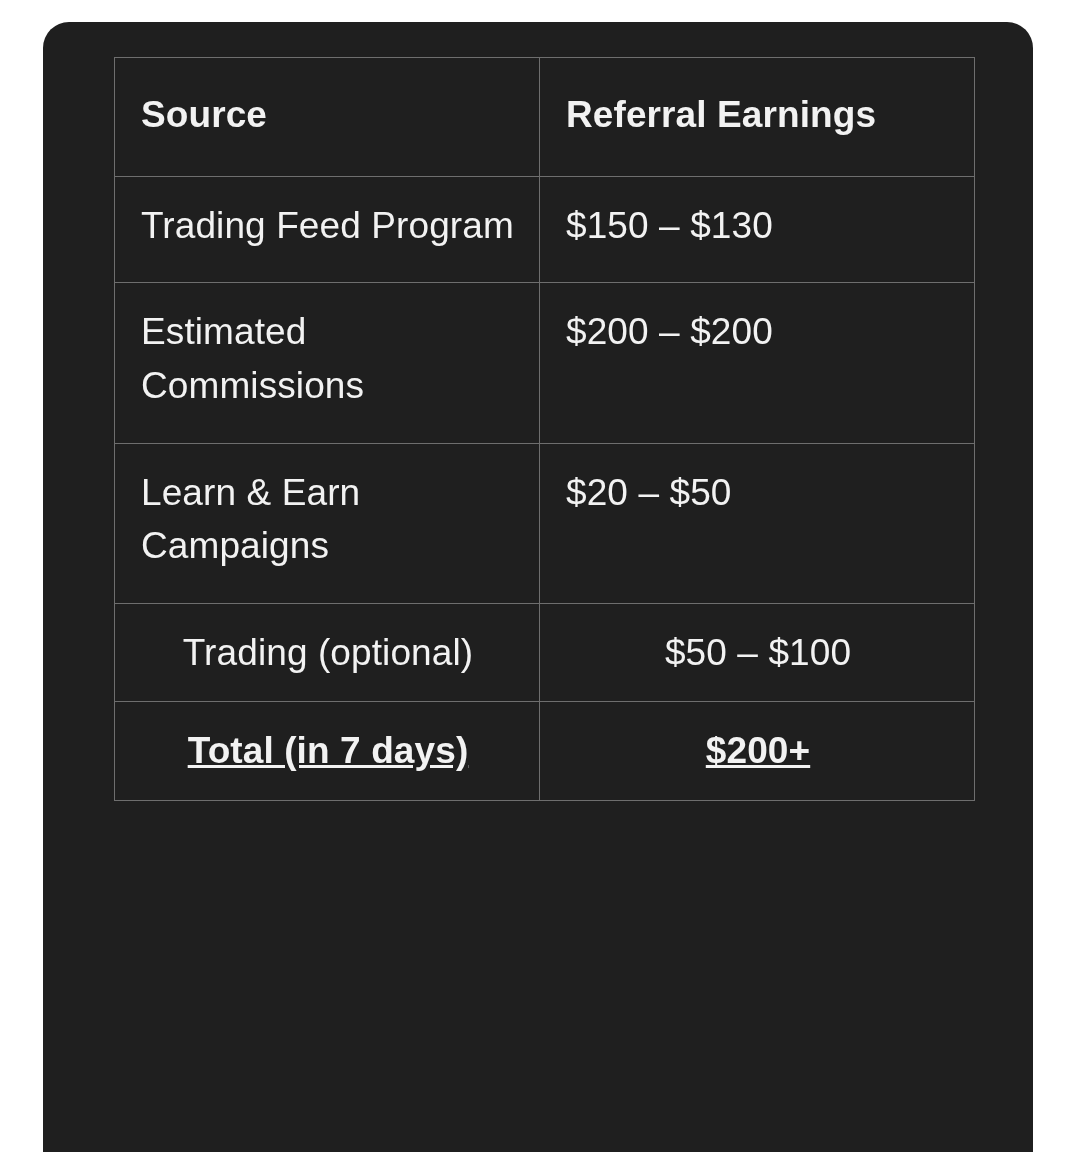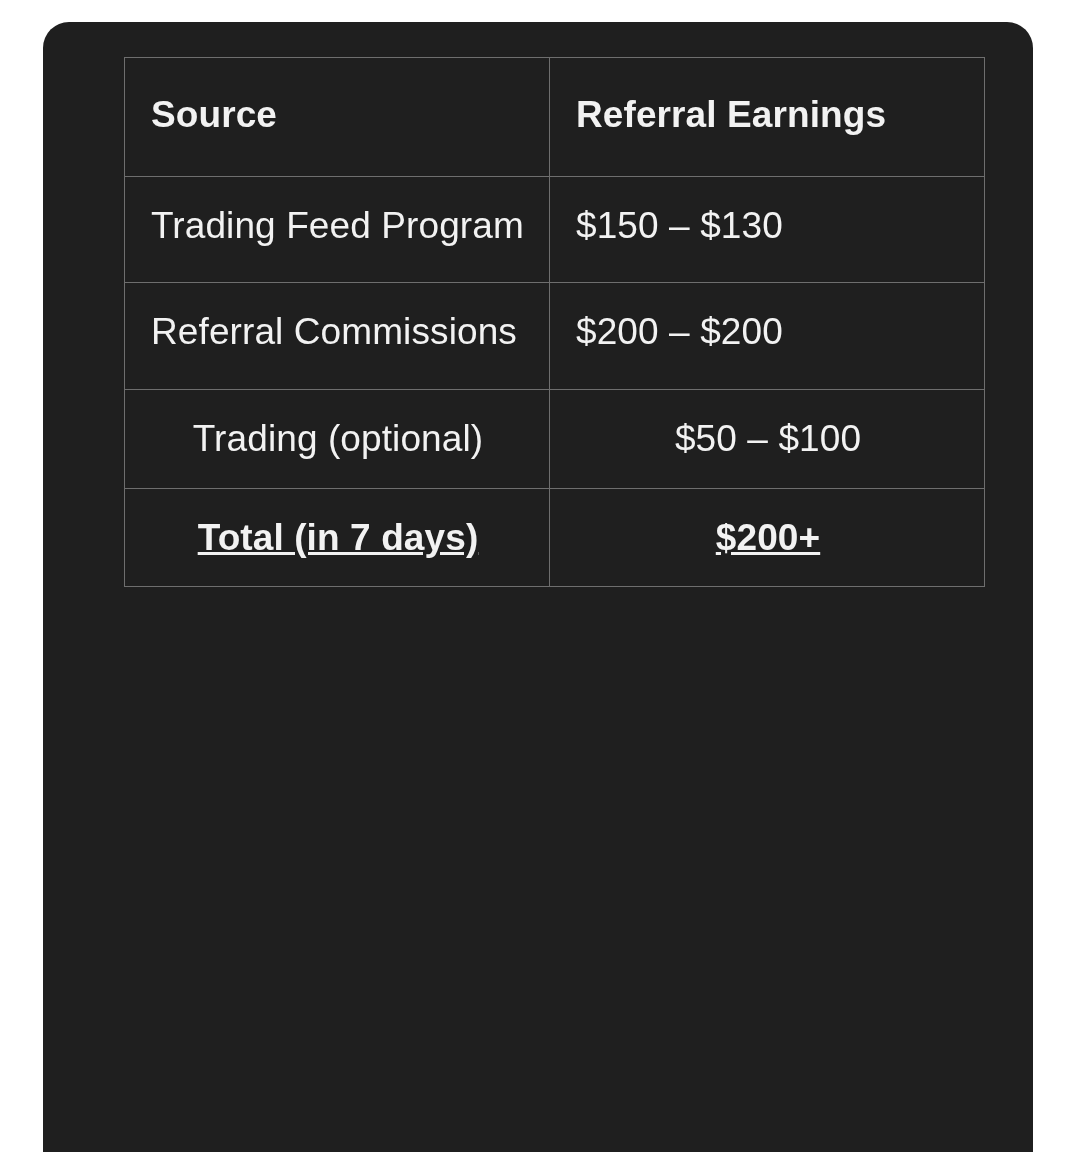--- a/index.html
+++ b/index.html
@@ -35,21 +35,20 @@
     position: absolute;
     left: 71px;
     top: 35px;
     width: 860px;
   }
   table.earnings {
     width: 860px;
     border-collapse: collapse;
     table-layout: fixed;
     color: #f2f2f2;
-    margin-left: 10px;
   }
   table.earnings col.c1 { width: 425px; }
   table.earnings col.c2 { width: 435px; }
   table.earnings th,
   table.earnings td {
     border: 1px solid #6e6e6e;
     vertical-align: top;
     text-align: left;
     padding: 26px 24px 26px 26px;
     font-size: 37px;
@@ -94,22 +93,26 @@
             <th>Source</th>
             <th>Referral Earnings</th>
           </tr>
         </thead>
         <tbody>
           <tr>
             <td>Trading Feed Program</td>
             <td>$150 – $130</td>
           </tr>
           <tr>
-            <td>Referral Commissions</td>
+            <td>Estimated Commissions</td>
             <td>$200 – $200</td>
+          </tr>
+          <tr>
+            <td>Learn &amp; Earn Campaigns</td>
+            <td>$20 – $50</td>
           </tr>
           <tr class="single">
             <td>Trading (optional)</td>
             <td>$50 – $100</td>
           </tr>
           <tr class="single total">
             <td>Total (in 7 days)</td>
             <td>$200+</td>
           </tr>
         </tbody>

